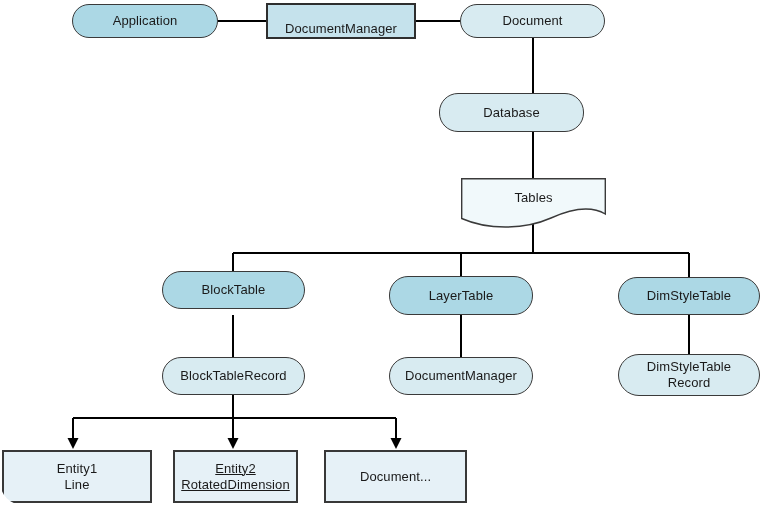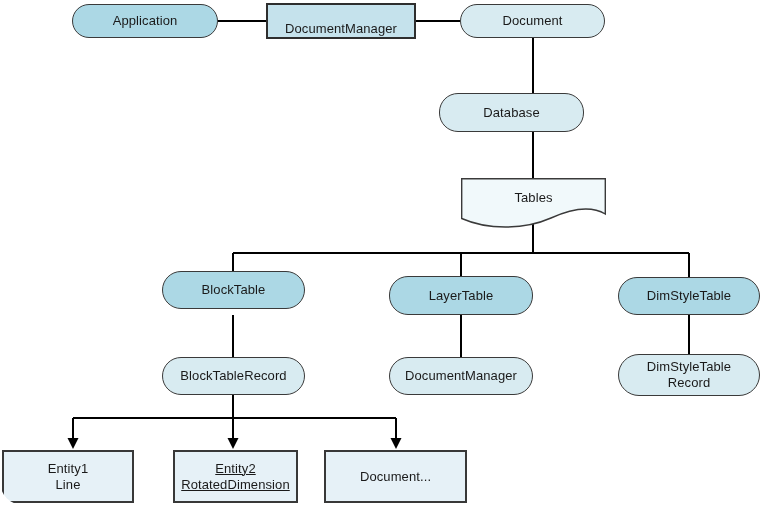--- a/index.html
+++ b/index.html
@@ -54,21 +54,21 @@
   .n-document-manager       { left: 266px; top: 3px;   width: 150px; height: 36px; justify-content: flex-end; }
   .n-document               { left: 460px; top: 4px;   width: 145px; height: 34px; }
   .n-database               { left: 439px; top: 93px;  width: 145px; height: 39px; }
   .n-tables                 { left: 461px; top: 178px; width: 145px; height: 52px; }
   .n-block-table            { left: 162px; top: 271px; width: 143px; height: 38px; }
   .n-layer-table            { left: 389px; top: 276px; width: 144px; height: 39px; }
   .n-dim-style-table        { left: 618px; top: 277px; width: 142px; height: 38px; }
   .n-block-table-record     { left: 162px; top: 357px; width: 143px; height: 38px; }
   .n-layer-table-record     { left: 389px; top: 357px; width: 144px; height: 38px; }
   .n-dim-style-table-record { left: 618px; top: 354px; width: 142px; height: 42px; border-radius: 21px; }
-  .n-entity1                { left: 2px;   top: 450px; width: 132px; height: 53px; }
+  .n-entity1                { left: 2px;   top: 450px; width: 150px; height: 53px; }
   .n-entity2                { left: 173px; top: 450px; width: 125px; height: 53px; text-decoration: underline; }
   .n-entityn                { left: 324px; top: 450px; width: 143px; height: 53px; }
   
   .doc-shape {
     padding: 12px;
     border: none;
     background: transparent;
   }
   .doc-shape svg {
     position: absolute;

